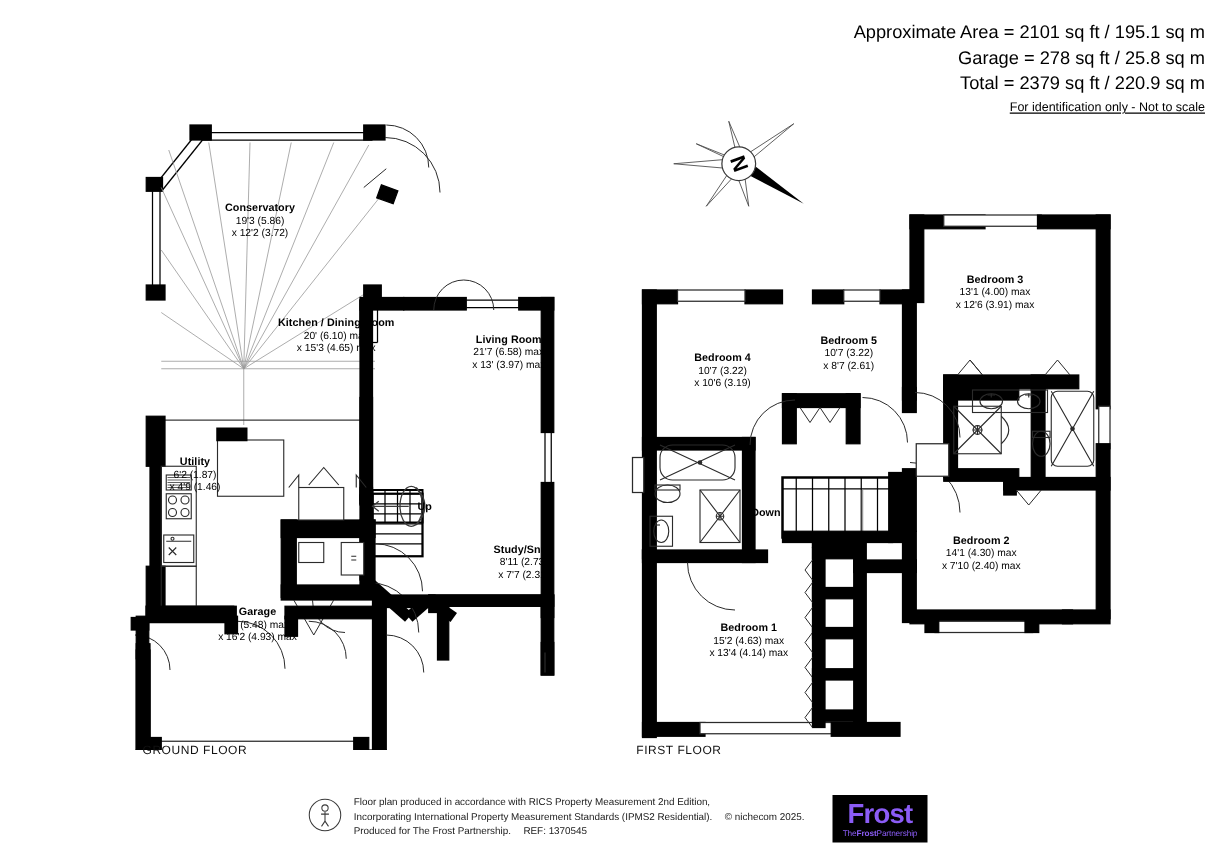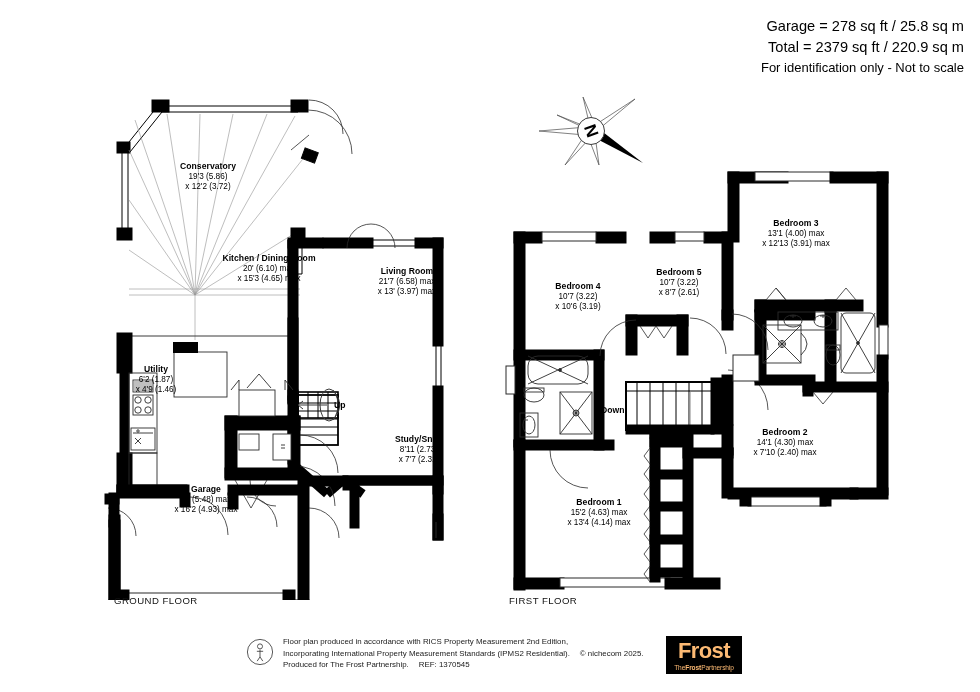--- a/index.html
+++ b/index.html
@@ -36,23 +36,24 @@
     line-height: 1.2;
     white-space: nowrap;
   }
   .area-line {
     font-size: 14.6px;
     line-height: 1.42;
     white-space: nowrap;
   }
   .area-block { margin-top: 6px; }
   .disclaimer {
-    font-size: 13px;
+    font-size: 10px;
     margin-top: 3px;
     white-space: nowrap;
+    text-decoration: underline;
   }
 
   
   .floor-label {
     position: absolute;
     font-size: 9.6px;
     letter-spacing: 0.45px;
     color: #111;
   }
   #ground-floor-label { left: 114px; top: 595px; text-align: center; }
@@ -80,21 +81,21 @@
   }
   .footer-text .cpy { margin-left: 10px; }
 
   .logo {
     position: absolute;
     left: 666px;
     top: 636px;
     width: 76px;
     height: 38px;
     background: #000;
-    color: #fdba74;
+    color: #8b5cf6;
     display: flex;
     flex-direction: column;
     align-items: center;
     justify-content: center;
   }
   .logo-main {
     font-size: 22px;
     font-weight: bold;
     line-height: 1;
     letter-spacing: -0.6px;
@@ -132,20 +133,21 @@
   }
   svg { display: block; }
 </style>
 </head>
 <body>
 
 <div id="page">
 
   <div class="header">
     <div class="area-block">
+      <div class="area-line">Approximate Area = 2101 sq ft / 195.1 sq m</div>
       <div class="area-line">Garage = 278 sq ft / 25.8 sq m</div>
       <div class="area-line">Total = 2379 sq ft / 220.9 sq m</div>
     </div>
     <div class="disclaimer">For identification only - Not to scale</div>
   </div>
 
   <svg style="position:absolute;left:535px;top:95px;" width="112" height="72" viewBox="0 0 112 72">
     <g stroke="#4a4a4a" stroke-width="0.7" fill="none">
       <path d="M56 36 L 48 2 L 60 30 Z"></path>
       <path d="M56 36 L 60 30 L 100 4 L 64 34 Z"></path>
@@ -639,21 +641,21 @@
 
   <div class="room" style="left:679px; top:267px;">
     <div class="rname">Bedroom 5</div>
     <div class="rdim">10'7 (3.22)</div>
     <div class="rdim">x 8'7 (2.61)</div>
   </div>
 
   <div class="room" style="left:796px; top:218px;">
     <div class="rname">Bedroom 3</div>
     <div class="rdim">13'1 (4.00) max</div>
-    <div class="rdim">x 12'13 (3.91) max</div>
+    <div class="rdim">x 12'6 (3.91) max</div>
   </div>
 
   <div class="room" style="left:785px; top:427px;">
     <div class="rname">Bedroom 2</div>
     <div class="rdim">14'1 (4.30) max</div>
     <div class="rdim">x 7'10 (2.40) max</div>
   </div>
 
   <div class="room" style="left:599px; top:497px;">
     <div class="rname">Bedroom 1</div>

